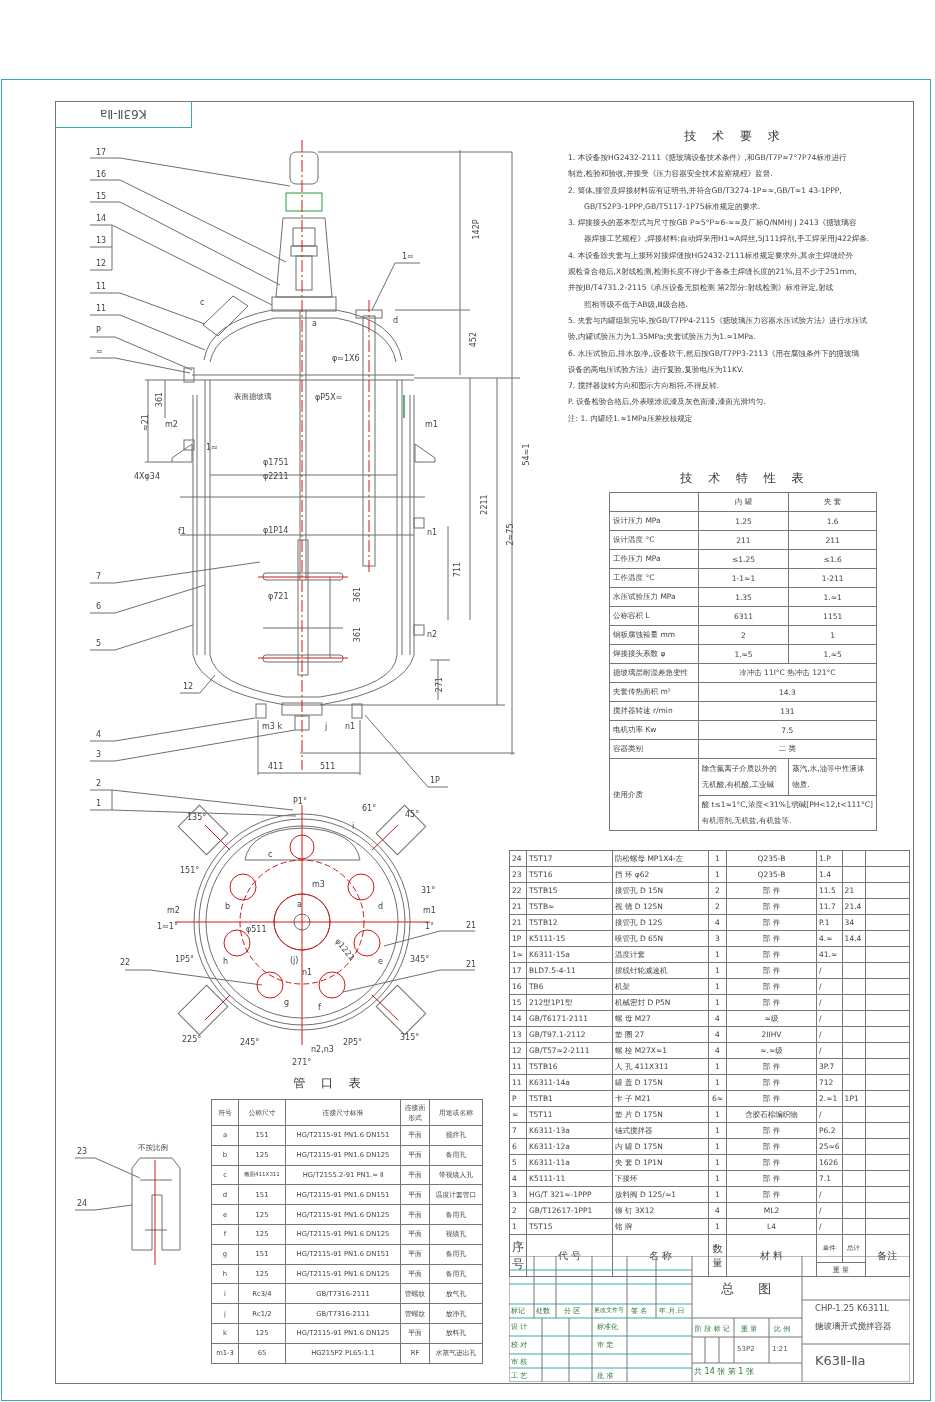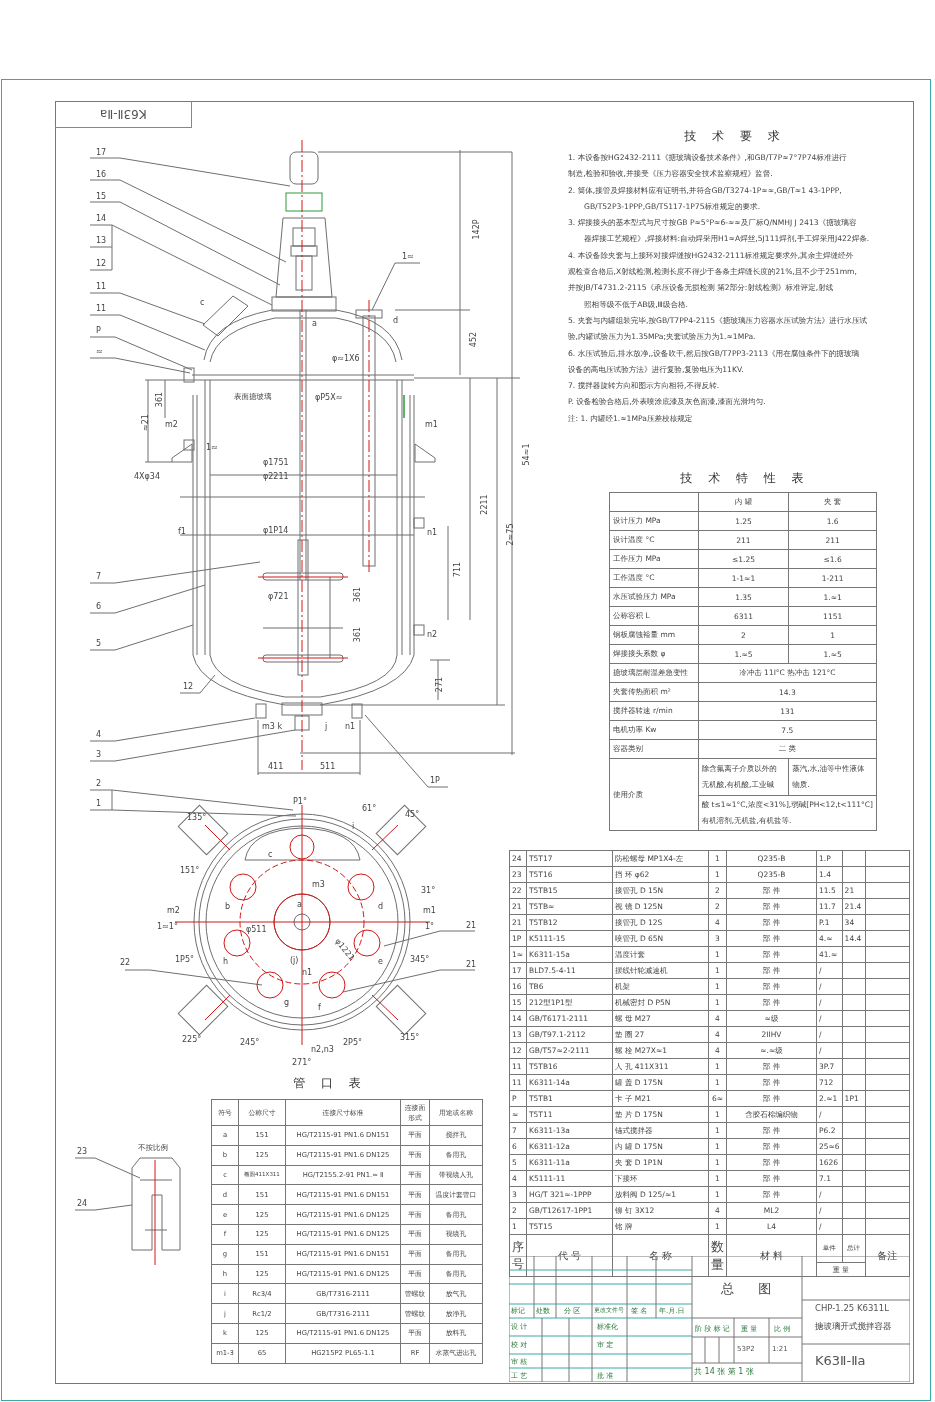--- a/index.html
+++ b/index.html
@@ -772,21 +772,21 @@
         <td>/</td>
         <td></td>
         <td></td>
       </tr>
     </tbody>
   <tbody>
       <tr style="height:28px">
     <td rowspan="2" class="c" style="font-size:12px;white-space:normal">序号</td>
     <td rowspan="2" class="c" style="font-size:10px">代 号</td>
     <td rowspan="2" class="c" style="font-size:10px">名 称</td>
-    <td rowspan="2" class="c" style="font-size:13px;white-space:normal">数量</td>
+    <td rowspan="2" class="c" style="font-size:10px;white-space:normal">数量</td>
     <td rowspan="2" class="c" style="font-size:10px">材 料</td>
     <td class="c" style="font-size:6.5px;height:13px">单件</td>
     <td class="c" style="font-size:6.5px">总计</td>
     <td rowspan="2" class="c" style="font-size:10px">备注</td>
   </tr>
   <tr>
         <td colspan="2" class="c" style="font-size:7px;height:13px">重 量</td>
       </tr>
 </tbody>
   </table>

